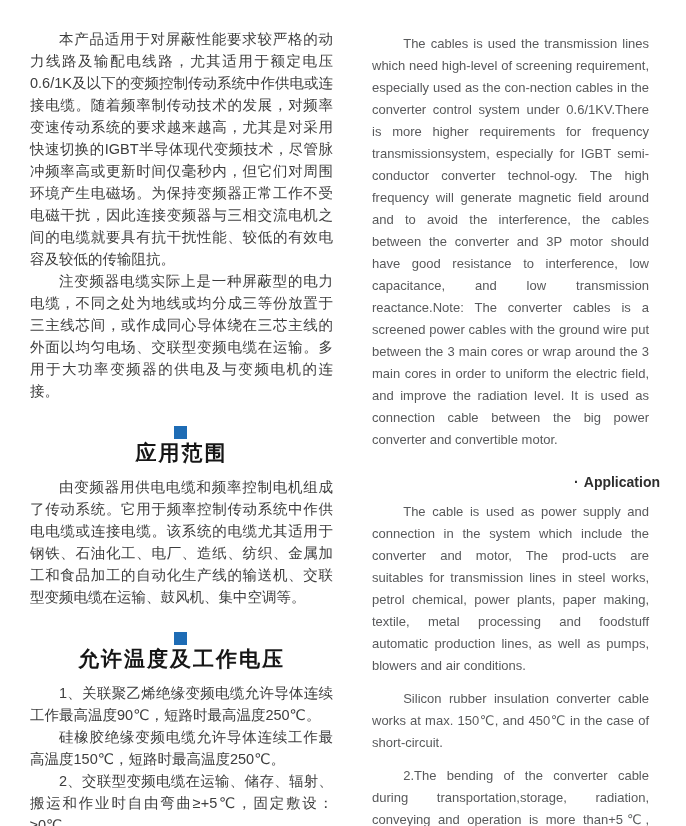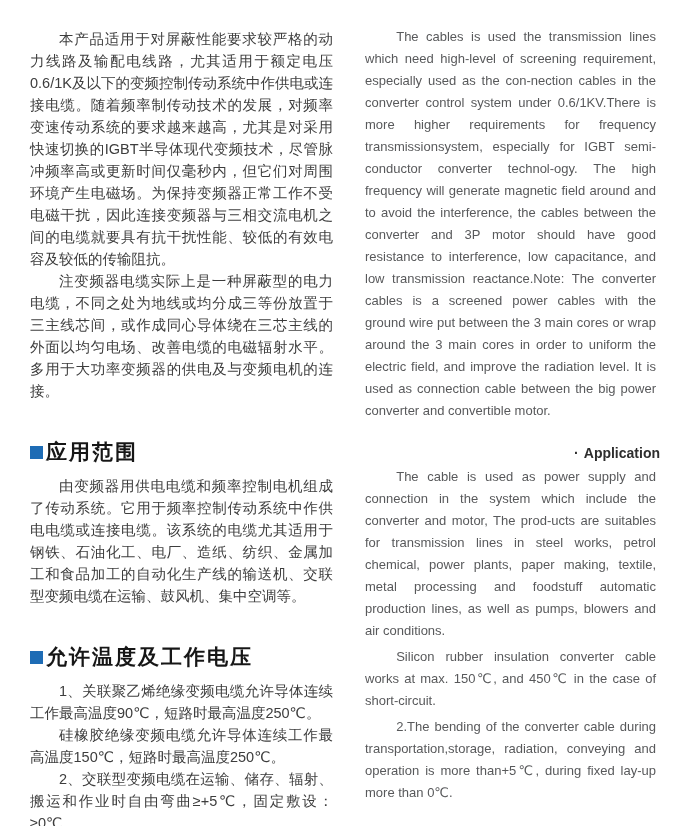--- a/index.html
+++ b/index.html
@@ -38,37 +38,38 @@
     font-size: 14.5px;
     line-height: 22px;
     color: #3d3d3d;
     text-align: justify;
     text-indent: 2em;
   }
   
   .zh-head {
     display: flex;
     align-items: center;
-    margin: 36px 0 9px 0;
+    margin: 24px 0 9px 0;
     font-size: 21px;
     font-weight: bold;
     color: #161616;
     letter-spacing: 2px;
+    flex-direction: column;
   }
   .square-marker {
     display: inline-block;
     width: 13px;
     height: 13px;
     background: var(--accent, #1e6cb5);
     margin-right: 3px;
     flex: 0 0 auto;
   }
   
   .en-para {
-    margin: 4px;
+    margin: 11px;
     font-size: 13px;
     line-height: 22px;
     color: #58595b;
     text-align: justify;
     text-indent: 2.4em;
   }
   
   .en-head {
     margin: 23px 0 5px 0;
     font-size: 14px;
@@ -84,21 +85,21 @@
 </style>
 </head>
 <body style="background: rgb(255, 255, 255);">
 
 <div class="page">
 
   <div class="col col-left">
 
     <p class="zh-para">本产品适用于对屏蔽性能要求较严格的动力线路及输配电线路，尤其适用于额定电压0.6/1K及以下的变频控制传动系统中作供电或连接电缆。随着频率制传动技术的发展，对频率变速传动系统的要求越来越高，尤其是对采用快速切换的IGBT半导体现代变频技术，尽管脉冲频率高或更新时间仅毫秒内，但它们对周围环境产生电磁场。为保持变频器正常工作不受电磁干扰，因此连接变频器与三相交流电机之间的电缆就要具有抗干扰性能、较低的有效电容及较低的传输阻抗。</p>
 
-    <p class="zh-para">注变频器电缆实际上是一种屏蔽型的电力电缆，不同之处为地线或均分成三等份放置于三主线芯间，或作成同心导体绕在三芯主线的外面以均匀电场、改善电缆的电磁辐射水平。多用于大功率变频器的供电及与变频电机的连接。</p>
+    <p class="zh-para">注变频器电缆实际上是一种屏蔽型的电力电缆，不同之处为地线或均分成三等份放置于三主线芯间，或作成同心导体绕在三芯主线的外面以均匀电场、交联型变频电缆在运输。多用于大功率变频器的供电及与变频电机的连接。</p>
 
     <h2 class="zh-head">
       <span class="square-marker"></span>
       <span>应用范围</span>
     </h2>
 
     <p class="zh-para">由变频器用供电电缆和频率控制电机组成了传动系统。它用于频率控制传动系统中作供电电缆或连接电缆。该系统的电缆尤其适用于钢铁、石油化工、电厂、造纸、纺织、金属加工和食品加工的自动化生产线的输送机、交联型变频电缆在运输、鼓风机、集中空调等。</p>
 
     <h2 class="zh-head">
       <span class="square-marker"></span>

